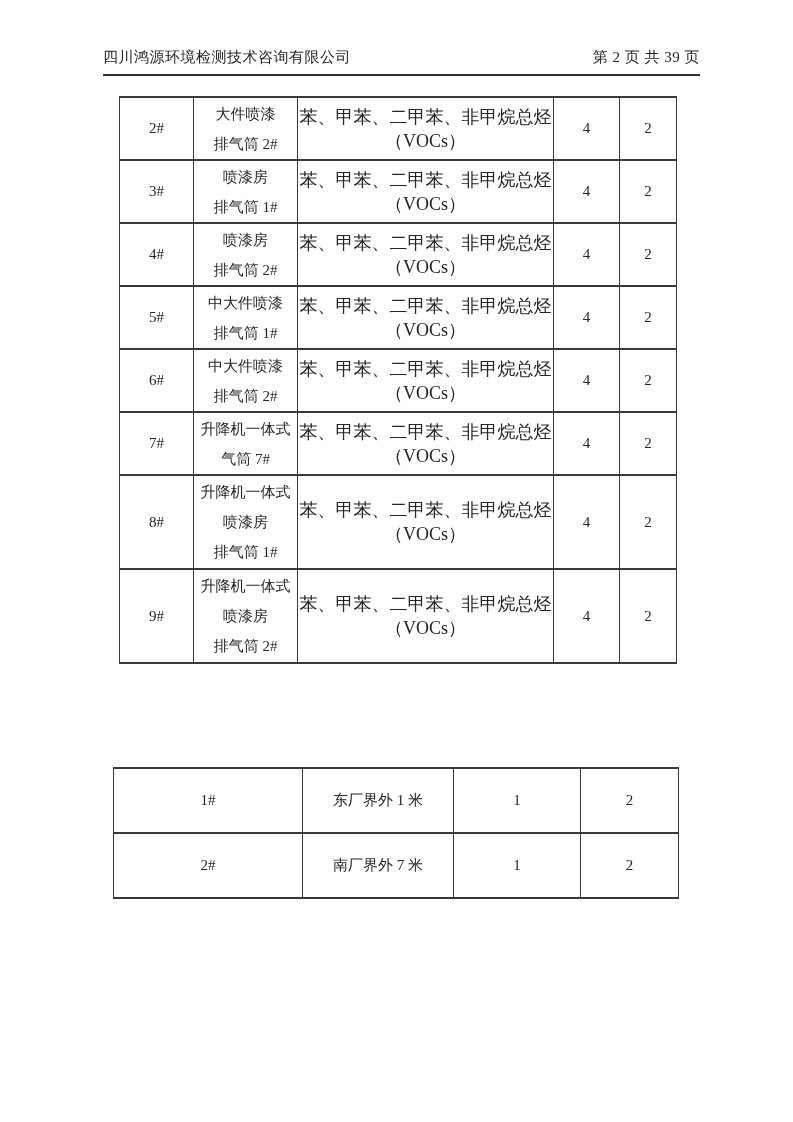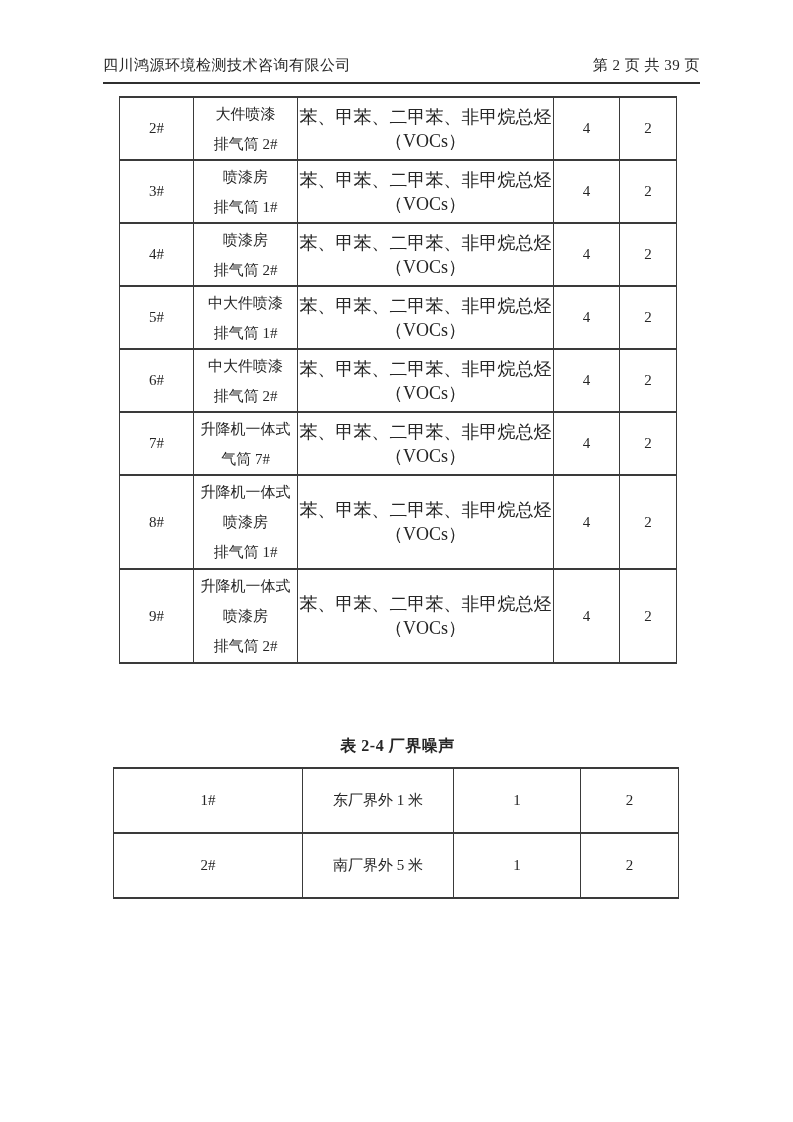--- a/index.html
+++ b/index.html
@@ -2,21 +2,21 @@
 <html><head>
 <meta charset="utf-8">
 <style>
   html,body { margin:0; padding:0; background:#ffffff; }
   .page {
     position:relative; width:793px; height:1122px; background:#ffffff;
     font-family:"Liberation Serif","DejaVu Serif",serif; color:#262626;
     overflow:hidden;
   }
   .doc-header {
-    position:absolute; left:103px; top:56px; width:597px;
+    position:absolute; left:103px; top:48px; width:597px;
     display:flex; justify-content:space-between; align-items:baseline;
     font-size:15px; letter-spacing:0.5px;
     border-bottom:2px solid #2f2f2f; padding-bottom:7px;
   }
   table { border-collapse:collapse; table-layout:fixed; position:absolute; }
   td, th {
     border-left:1px solid #3a3a3a; border-right:1px solid #3a3a3a;
     border-top:2px solid #3a3a3a; border-bottom:2px solid #3a3a3a;
     text-align:center; vertical-align:middle;
     font-size:15px; padding:0; font-weight:normal;
@@ -141,38 +141,37 @@
         <div class="ln">喷漆房</div>
         <div class="ln">排气筒 2#</div>
       </td>
       <td class="items-cell">苯、甲苯、二甲苯、非甲烷总烃（VOCs）</td>
       <td>4</td>
       <td>2</td>
     </tr>
   </tbody>
     </table>
 
-  <div class="t2-title">表 2-4 厂界噪声</div>
 
   <table class="t2">
     <colgroup>
       <col style="width:189px">
         <col style="width:151px">
         <col style="width:127px">
         <col style="width:98px">
     </colgroup>
     <tbody>
     <tr>
       <td>1#</td>
       <td>东厂界外 1 米</td>
       <td>1</td>
       <td>2</td>
     </tr>
     <tr>
       <td>2#</td>
-      <td>南厂界外 5 米</td>
+      <td>南厂界外 7 米</td>
       <td>1</td>
       <td>2</td>
     </tr>
   </tbody>
     </table>
 
 </div>
 
 </body></html>

